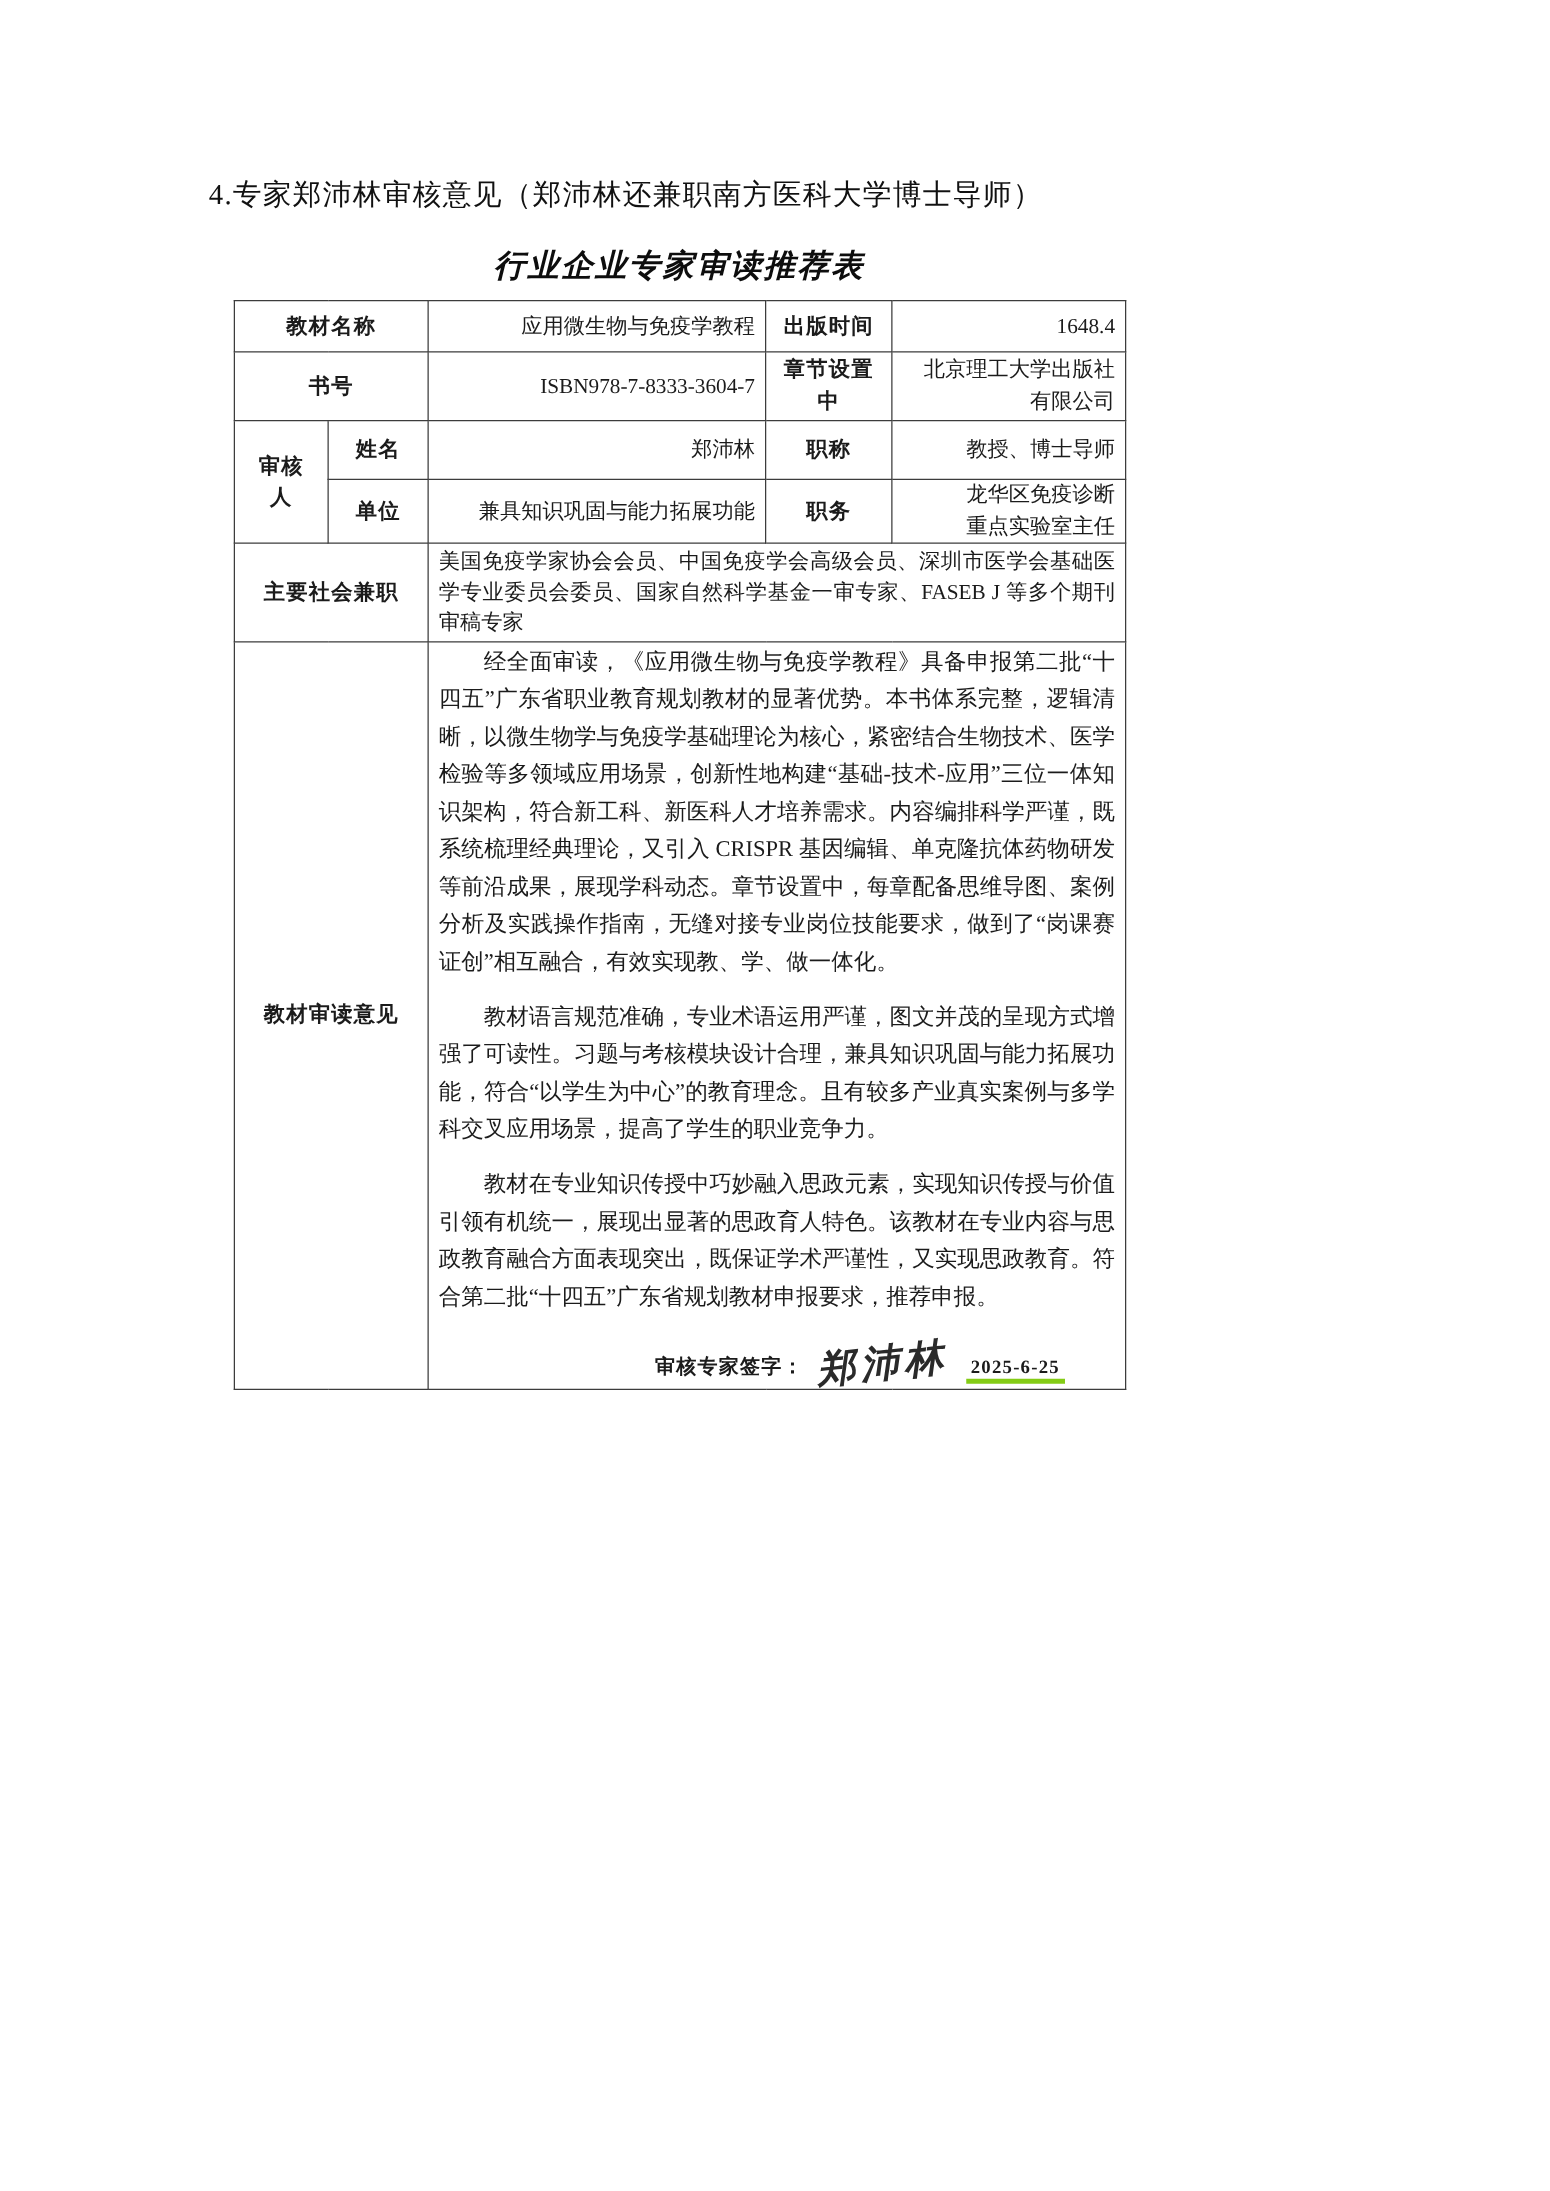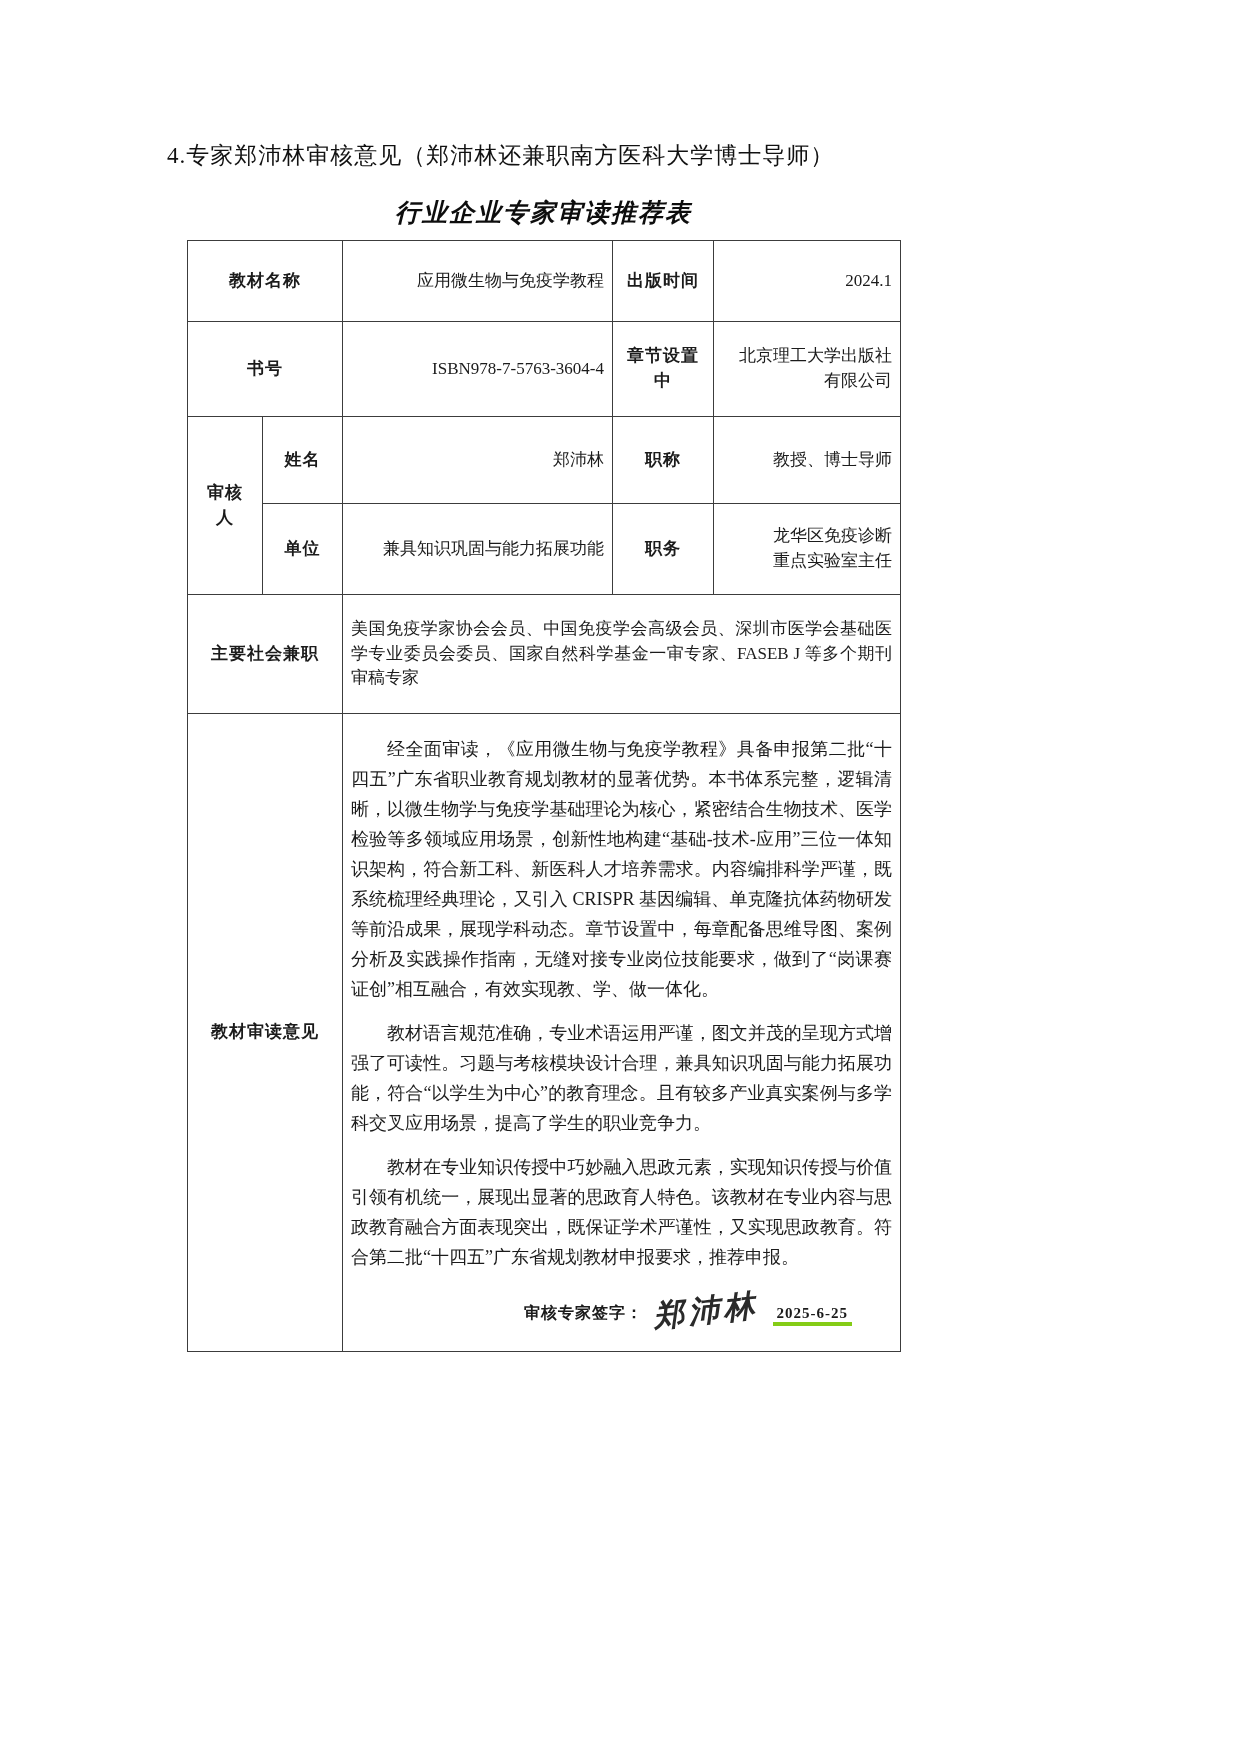--- a/index.html
+++ b/index.html
@@ -37,21 +37,21 @@
   table.review-form{
     position:absolute;
     left:187px;
     top:240px;
     width:713px;
     border-collapse:collapse;
     table-layout:fixed;
   }
   table.review-form td{
     border:1px solid #3c3c3c;
-    padding:20px 8px;
+    padding:0 8px;
     vertical-align:middle;
     font-size:17px;
     line-height:1.45;
     color:#1b1b1b;
   }
   td.lbl{
     font-family:"Liberation Sans", sans-serif;
     font-weight:700;
     font-size:18px;
     text-align:center;
@@ -136,25 +136,25 @@
       <col style="width:80px">
       <col style="width:270px">
       <col style="width:101px">
       <col style="width:187px">
     </colgroup>
     <tbody>
       <tr class="r1">
         <td colspan="2" class="lbl">教材名称</td>
         <td class="val">应用微生物与免疫学教程</td>
         <td class="lbl">出版时间</td>
-        <td class="val">2024.1</td>
+        <td class="val">1648.4</td>
       </tr>
       <tr class="r2">
         <td colspan="2" class="lbl">书号</td>
-        <td class="val">ISBN978-7-5763-3604-4</td>
+        <td class="val">ISBN978-7-8333-3604-7</td>
         <td class="lbl">章节设置中</td>
         <td class="val pre">北京理工大学出版社
 有限公司</td>
       </tr>
       <tr class="r3">
         <td rowspan="2" class="lbl pre">审核
 人</td>
         <td class="lbl">姓名</td>
         <td class="val">郑沛林</td>
         <td class="lbl">职称</td>

